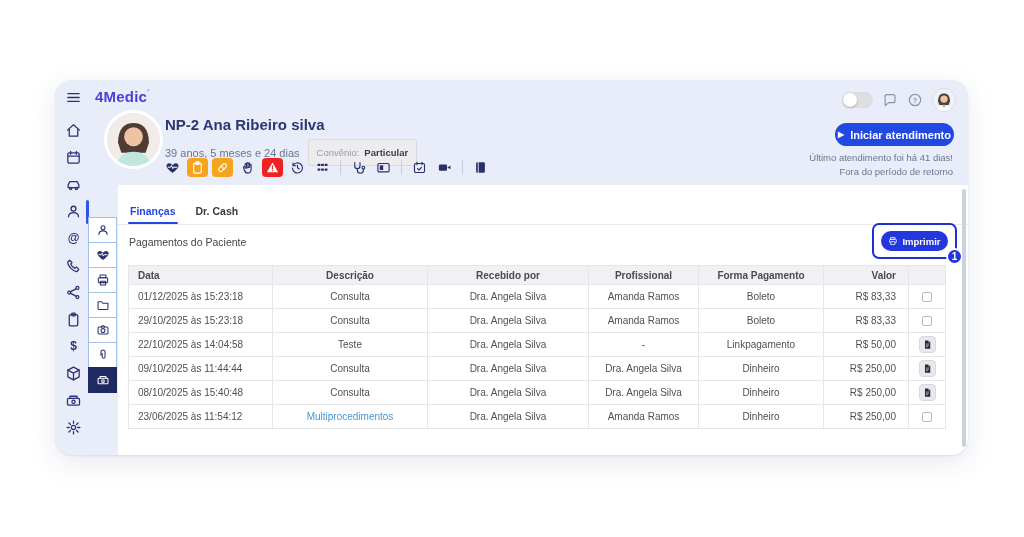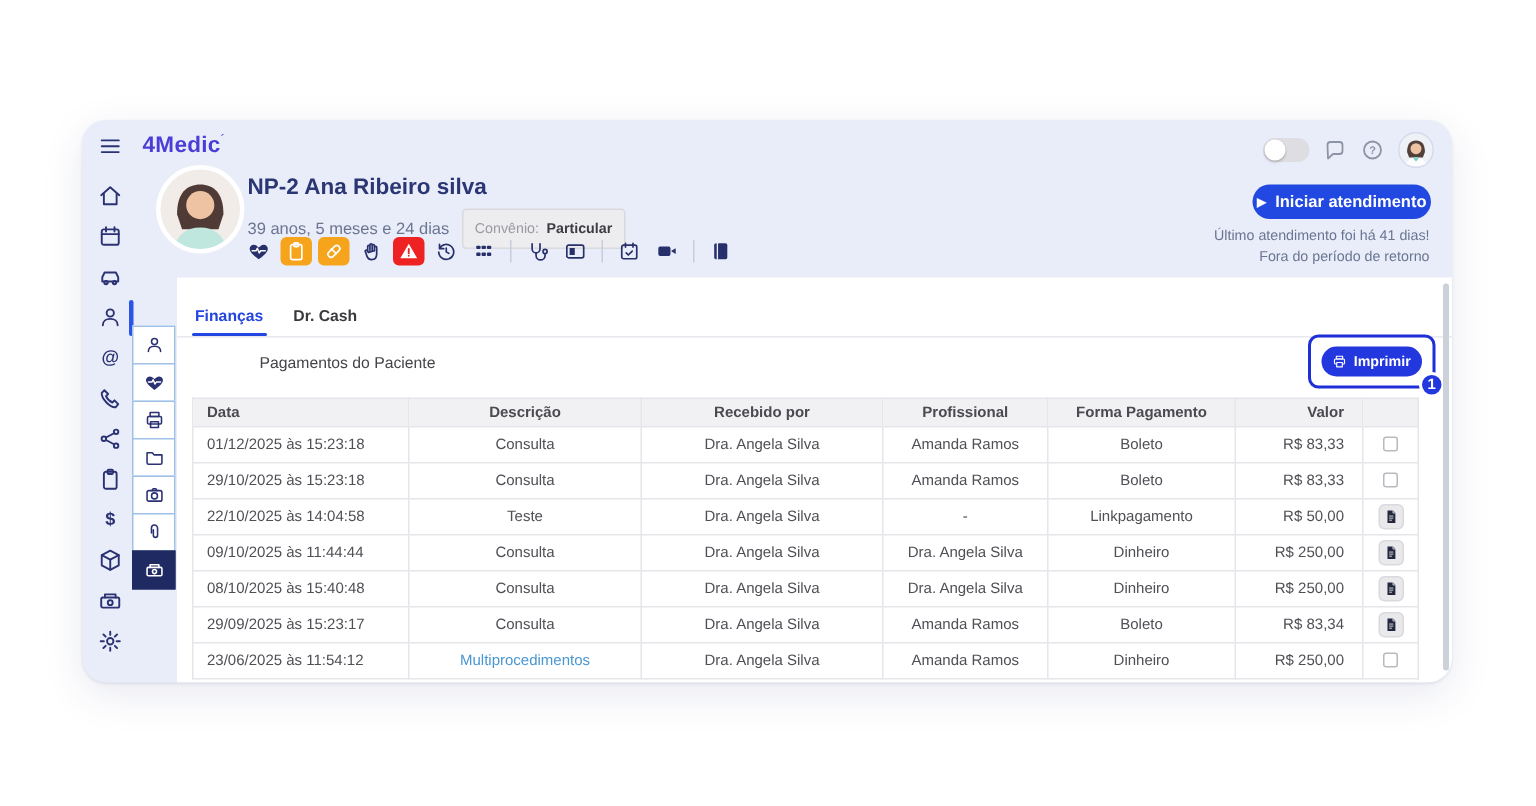--- a/index.html
+++ b/index.html
@@ -54,21 +54,21 @@
   .tool svg { width:14px; height:14px; }
   .tool.active { background:#1f2a63; color:#fff; border-color:#1f2a63; }
 
   
   .panel { position:absolute; left:63px; top:105px; width:850px; height:270px; background:#fff; border-radius:0 0 16px 0; }
   .tabbar { position:absolute; left:0; top:0; width:100%; height:40px; border-bottom:1px solid #e8e8ee; display:flex; align-items:flex-end; padding-left:12px; gap:20px; }
   .tab { font-size:10.5px; font-weight:700; padding-bottom:7px; cursor:pointer; color:#3a3a3e; position:relative; }
   .tab.active { color:#2446e0; }
   .tab.active::after { content:""; position:absolute; left:-2px; right:-2px; bottom:0; height:2.5px; background:#2446e0; border-radius:2px; }
 
-  .section-title { position:absolute; left:11px; top:51px; font-size:10.5px; color:#44444a;margin-left:44px; }
+  .section-title { position:absolute; left:11px; top:51px; font-size:10.5px; color:#44444a; }
 
   .annot-box { position:absolute; left:754px; top:38px; width:85px; height:36px; border:2px solid #1f2fd8; border-radius:7px; background:transparent; }
   .print-btn { position:absolute; left:7px; top:6px; width:67px; height:20px; border:none; border-radius:11px; background:#2337de; color:#fff;
     font-size:9.5px; font-weight:700; display:flex; align-items:center; justify-content:center; gap:4px; cursor:pointer; font-family:inherit; }
   .print-btn svg { width:10px; height:10px; }
   .annot-badge { position:absolute; right:-8px; bottom:-8px; width:17px; height:17px; border-radius:50%; background:#2337de; border:2px solid #fff;
     color:#fff; font-size:10px; font-weight:700; display:flex; align-items:center; justify-content:center; }
 
   
   .pay-table { position:absolute; left:10px; top:80px; width:817px; border-collapse:collapse; table-layout:fixed; font-size:10px; color:#4f4f55; }
@@ -456,35 +456,20 @@
     <td class="col-valor">R$ 250,00</td>
     <td><button class="receipt-btn">
                 <svg class="ic" viewBox="0 0 24 24">
                   <path d="M6.5 3h8l3.5 3.5V21h-11.5z" fill="currentColor" stroke="none"></path>
                   <path d="M14.5 3v3.5H18" stroke="#d9d9de" stroke-width="1.4" fill="none"></path>
                   <path d="M9.5 11h5M9.5 14h5M9.5 17h3" stroke="#d9d9de" stroke-width="1.4"></path>
                 </svg>
               </button></td>
   </tr>
   <tr>
-    <td>29/09/2025 às 15:23:17</td>
-    <td class="">Consulta</td>
-    <td>Dra. Angela Silva</td>
-    <td>Amanda Ramos</td>
-    <td>Boleto</td>
-    <td class="col-valor">R$ 83,34</td>
-    <td><button class="receipt-btn">
-                <svg class="ic" viewBox="0 0 24 24">
-                  <path d="M6.5 3h8l3.5 3.5V21h-11.5z" fill="currentColor" stroke="none"></path>
-                  <path d="M14.5 3v3.5H18" stroke="#d9d9de" stroke-width="1.4" fill="none"></path>
-                  <path d="M9.5 11h5M9.5 14h5M9.5 17h3" stroke="#d9d9de" stroke-width="1.4"></path>
-                </svg>
-              </button></td>
-  </tr>
-  <tr>
     <td>23/06/2025 às 11:54:12</td>
     <td class="link">Multiprocedimentos</td>
     <td>Dra. Angela Silva</td>
     <td>Amanda Ramos</td>
     <td>Dinheiro</td>
     <td class="col-valor">R$ 250,00</td>
     <td><span class="cbx"></span></td>
   </tr>
         </tbody>
     </table>

